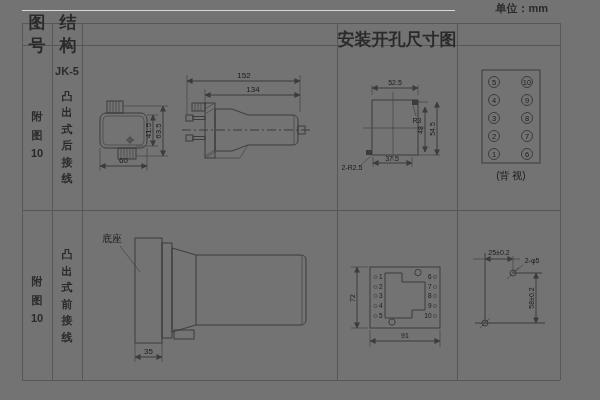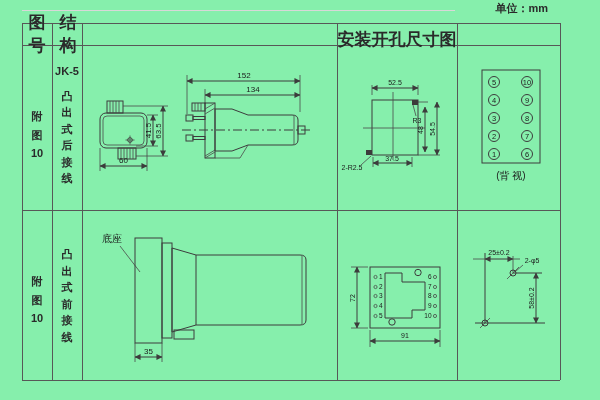--- a/index.html
+++ b/index.html
@@ -1,16 +1,16 @@
 <!DOCTYPE html>
 <html><head>
 <meta charset="utf-8">
 <style>
   html,body{margin:0;padding:0;background:#ececec;}
-  #page{position:relative;width:600px;height:400px;background:#86efac;overflow:hidden;
+  #page{position:relative;width:600px;height:400px;background:#737373;overflow:hidden;
         font-family:"Liberation Sans","DejaVu Sans",sans-serif;color:#1e1e1e;}
   .hline,.vline{position:absolute;background:#575757;}
   .hline{height:1px;}
   .vline{width:1px;}
   .faint{background:#d8d8d8;height:1px;position:absolute;}
   .cell{position:absolute;display:flex;align-items:center;justify-content:center;text-align:center;}
   .hdr{font-size:17px;font-weight:700;color:#2a2a2a;}
   .vstack{position:absolute;display:flex;flex-direction:column;align-items:center;justify-content:center;
           font-size:11px;font-weight:700;color:#2a2a2a;}
   .vstack span{line-height:1.5;}

